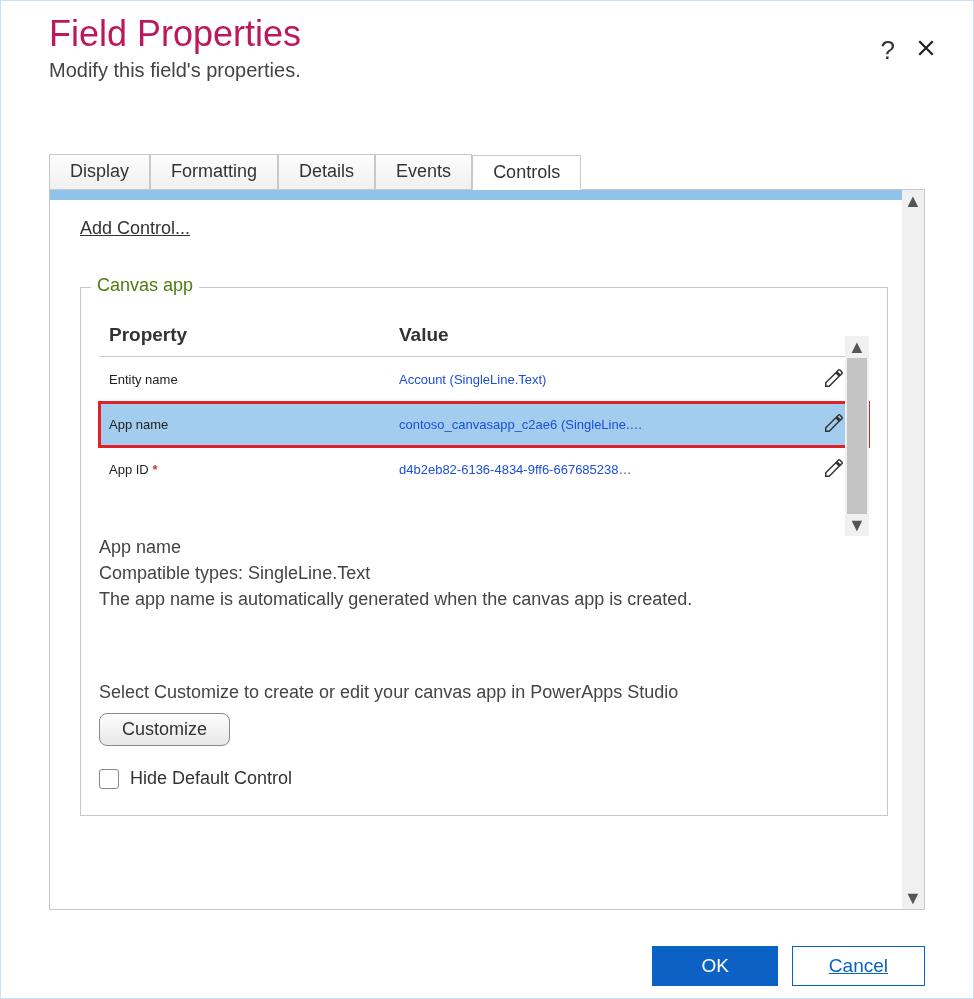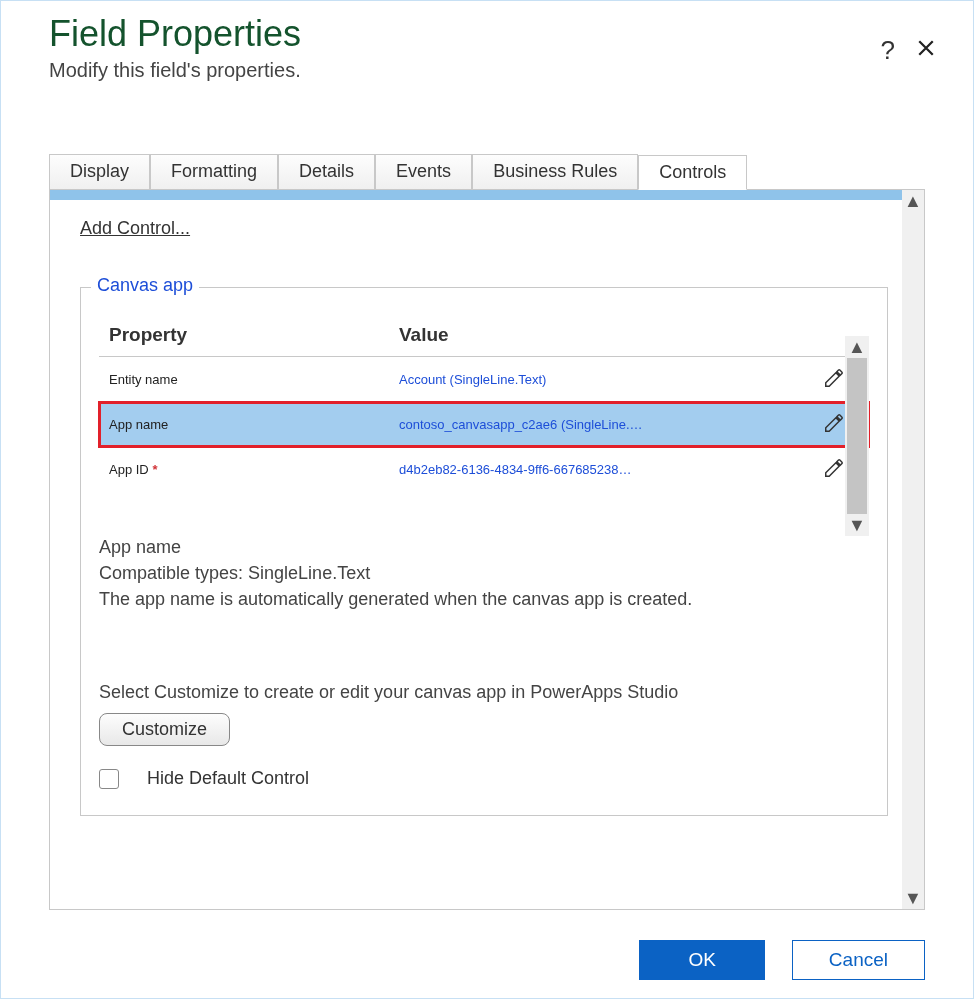--- a/index.html
+++ b/index.html
@@ -13,21 +13,21 @@
     height: 999px;
     border: 1px solid #c7e0f4;
     position: relative;
   }
   .header {
     padding: 12px 48px 0 48px;
   }
   .title {
     font-size: 36px;
     font-weight: 400;
-    color: #14532d;
+    color: #be185d;
     margin: 0 0 4px 0;
   }
   .subtitle {
     font-size: 20px;
     color: #444;
     margin: 0;
   }
   .header-icons {
     position: absolute;
     top: 34px;
@@ -98,21 +98,21 @@
     padding: 18px 18px 26px 18px;
     position: relative;
   }
   .legend {
     position: absolute;
     top: -13px;
     left: 10px;
     background: #fff;
     padding: 0 6px;
     font-size: 18px;
-    color: #1d4ed8;
+    color: #4d7c0f;
   }
 
   .propgrid {
     position: relative;
   }
   .propgrid-head {
     display: flex;
     font-weight: 600;
     font-size: 19px;
     padding: 18px 10px 10px 10px;
@@ -142,21 +142,21 @@
   .btn {
     display:inline-block;
     padding: 5px 22px;
     border: 1px solid #888;
     border-radius: 8px;
     background: linear-gradient(#fdfdfd,#e8e8e8);
     font-size: 18px;
     cursor:pointer;
     margin-top: 10px;
   }
-  .chk-row { margin-top: 22px; display:flex; align-items:center; gap:28px; font-size:18px; }
+  .chk-row { margin-top: 22px; display:flex; align-items:center; gap:11px; font-size:18px; }
   .chk {
     width: 20px; height:20px; border:1px solid #888; border-radius:3px; background:#fff; cursor:pointer;
   }
 
   
   .vscroll {
     width: 22px;
     background: #f0f0f0;
     display:flex; flex-direction:column; align-items:center;
   }
@@ -170,40 +170,41 @@
     width: 24px;
     height: 200px;
     background:#f0f0f0;
     display:flex; flex-direction:column;
   }
   .inner-scroll .arrow { height:22px; display:flex; align-items:center; justify-content:center; color:#555; }
   .inner-scroll .thumb { flex:1; background:#c4c4c4; margin:0 2px; }
 
   .footer {
     position:absolute;
-    bottom: 18px;
+    bottom: 12px;
     right: 48px;
     display:flex;
-    gap: 27px;
+    gap: 14px;
   }
   .footer .primary {
     background:#0b62c4;
     color:#fff;
     border:1px solid #0b62c4;
     padding: 8px 48px;
     font-size:19px;
     cursor:pointer;
   }
   .footer .secondary {
     background:#fff;
     color:#0b62c4;
     border:1px solid #0b62c4;
     padding: 8px 36px;
     font-size:19px;
     cursor:pointer;
+    text-decoration:underline;
   }
 </style>
 </head>
 <body>
 
 <div class="header">
   <div class="title">Field Properties</div>
   <div class="subtitle">Modify this field's properties.</div>
 </div>
 <div class="header-icons">
@@ -214,21 +215,20 @@
       </svg>
   </span>
 </div>
 
 <div class="tabs-area">
   <div class="tabstrip">
     <div class="tab">Display</div>
     <div class="tab">Formatting</div>
     <div class="tab">Details</div>
     <div class="tab">Events</div>
-    <div class="tab">Business Rules</div>
     <div class="tab active">Controls</div>
   </div>
 
   <div class="panel">
     <div class="panel-inner">
       <div class="bluebar"></div>
       <span class="link">Add Control...</span>
 
       <div class="fieldset">
         <span class="legend">Canvas app</span>

